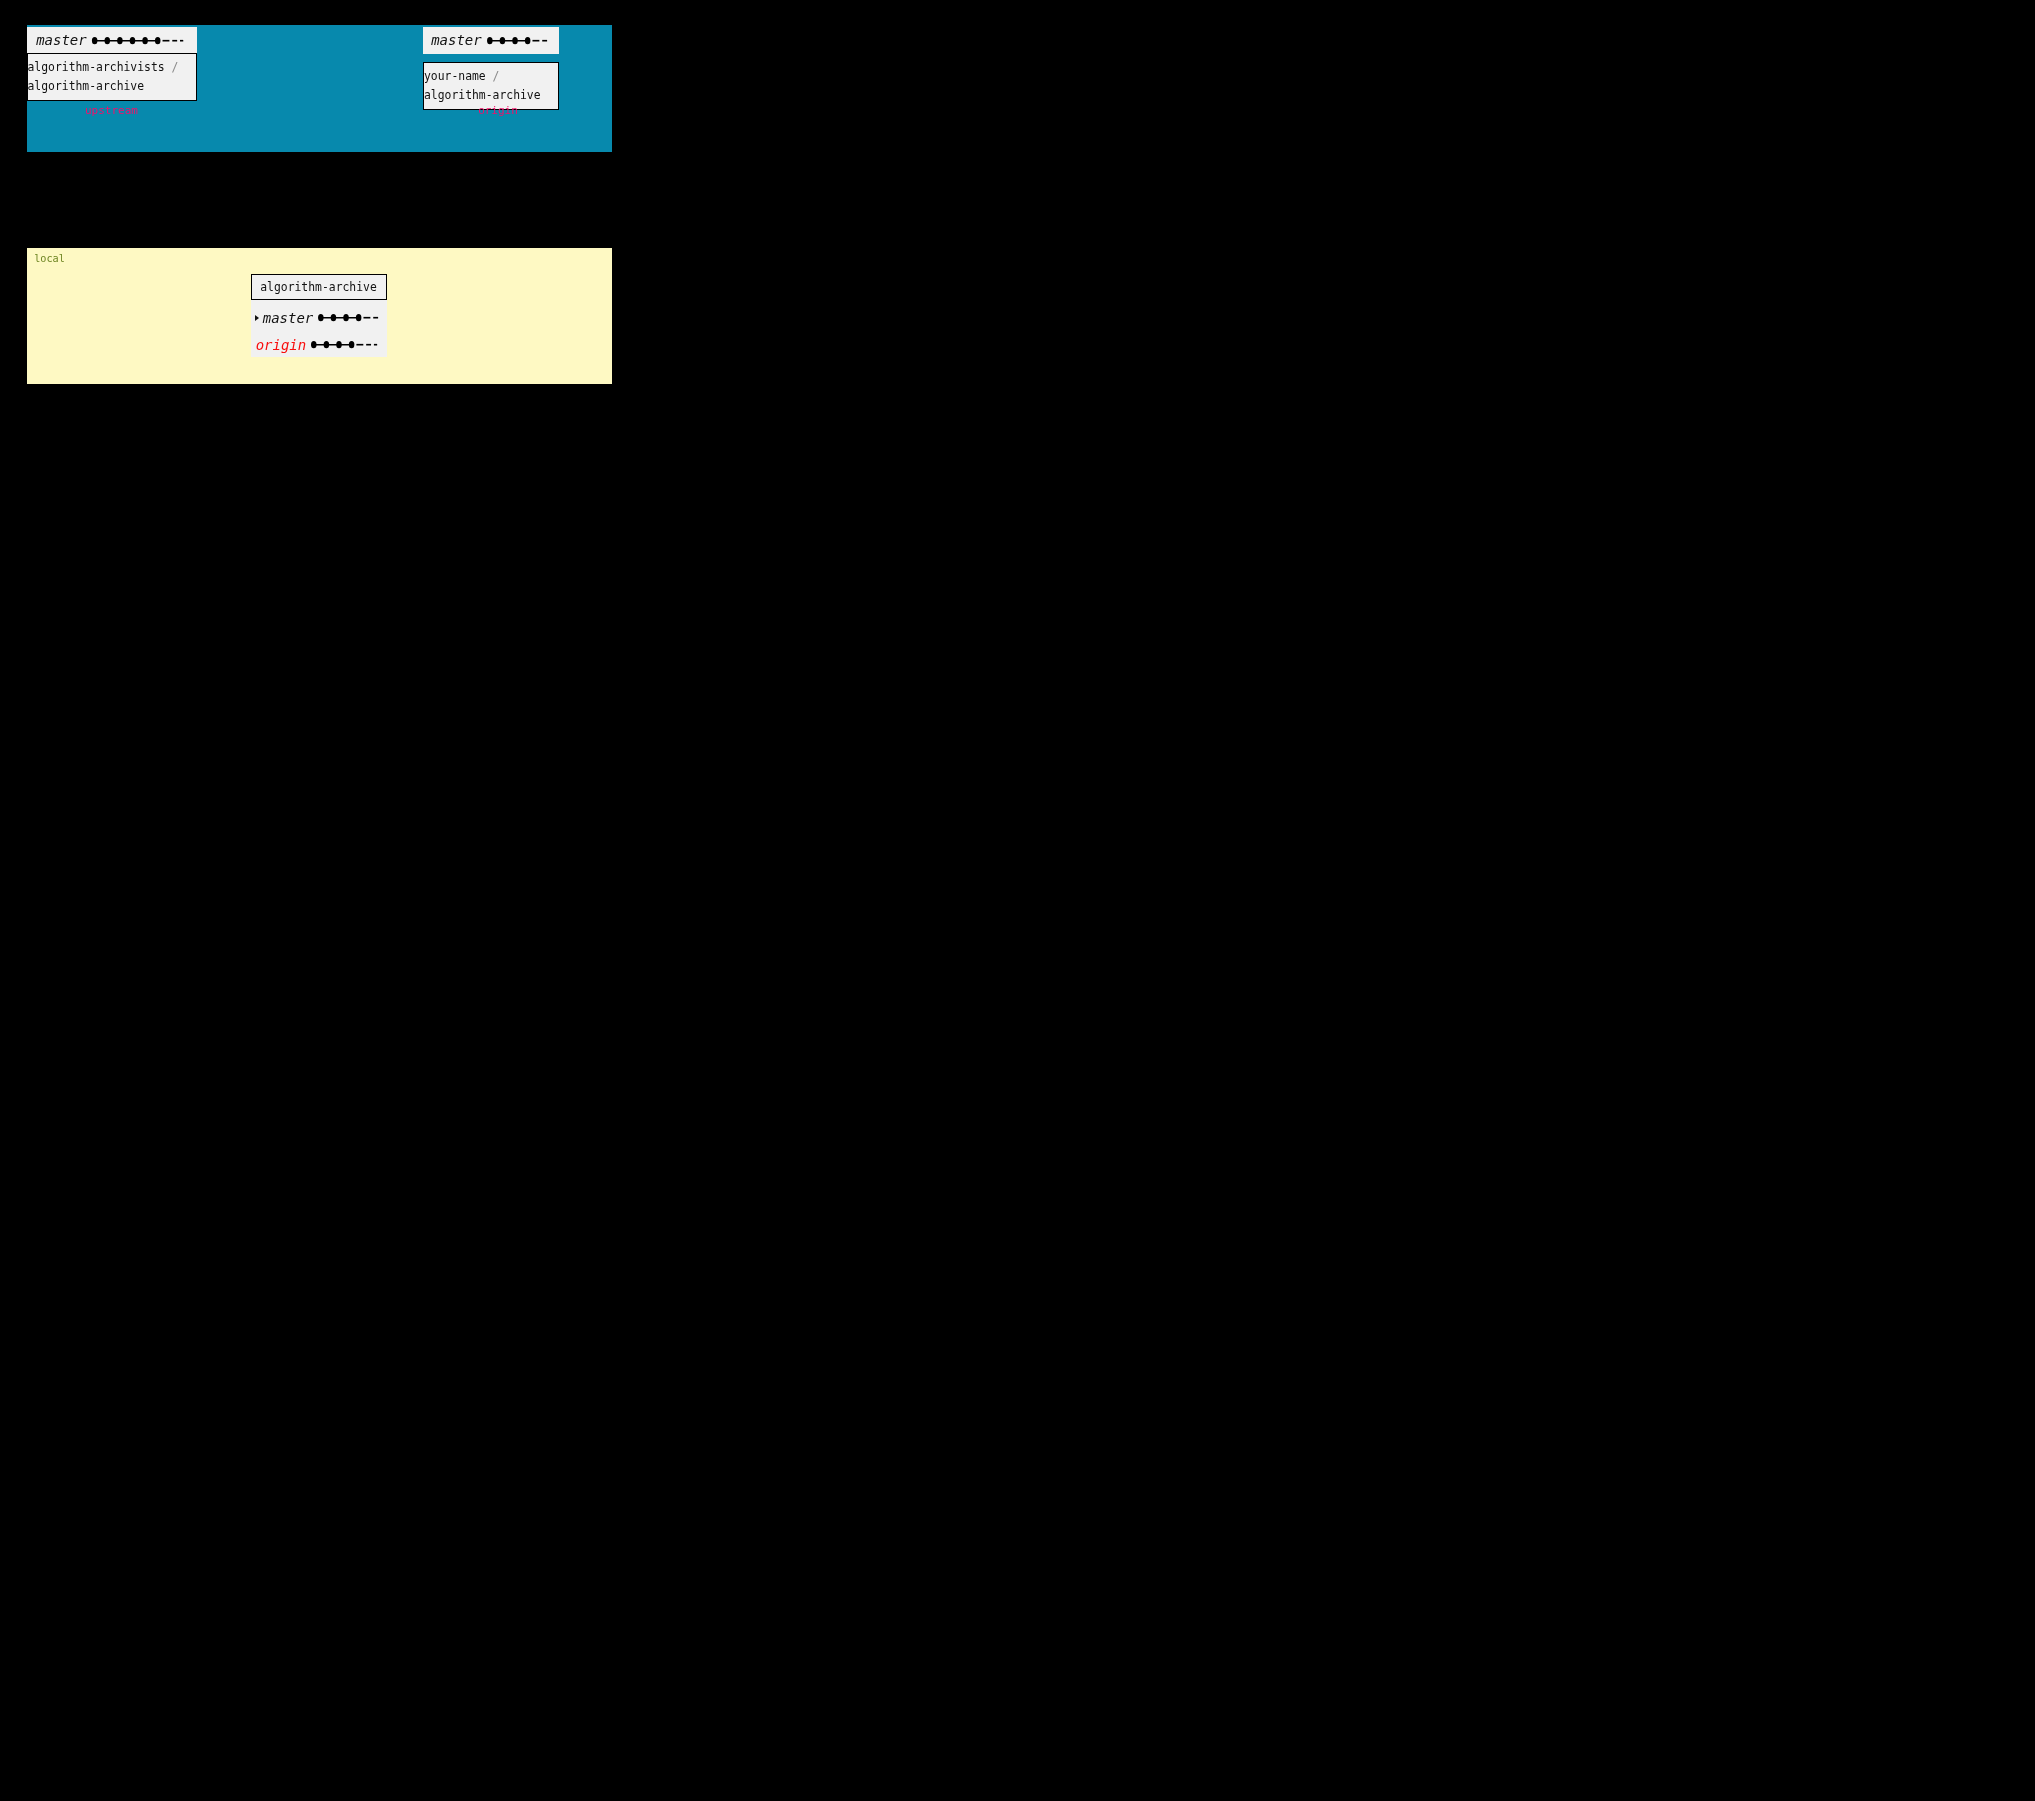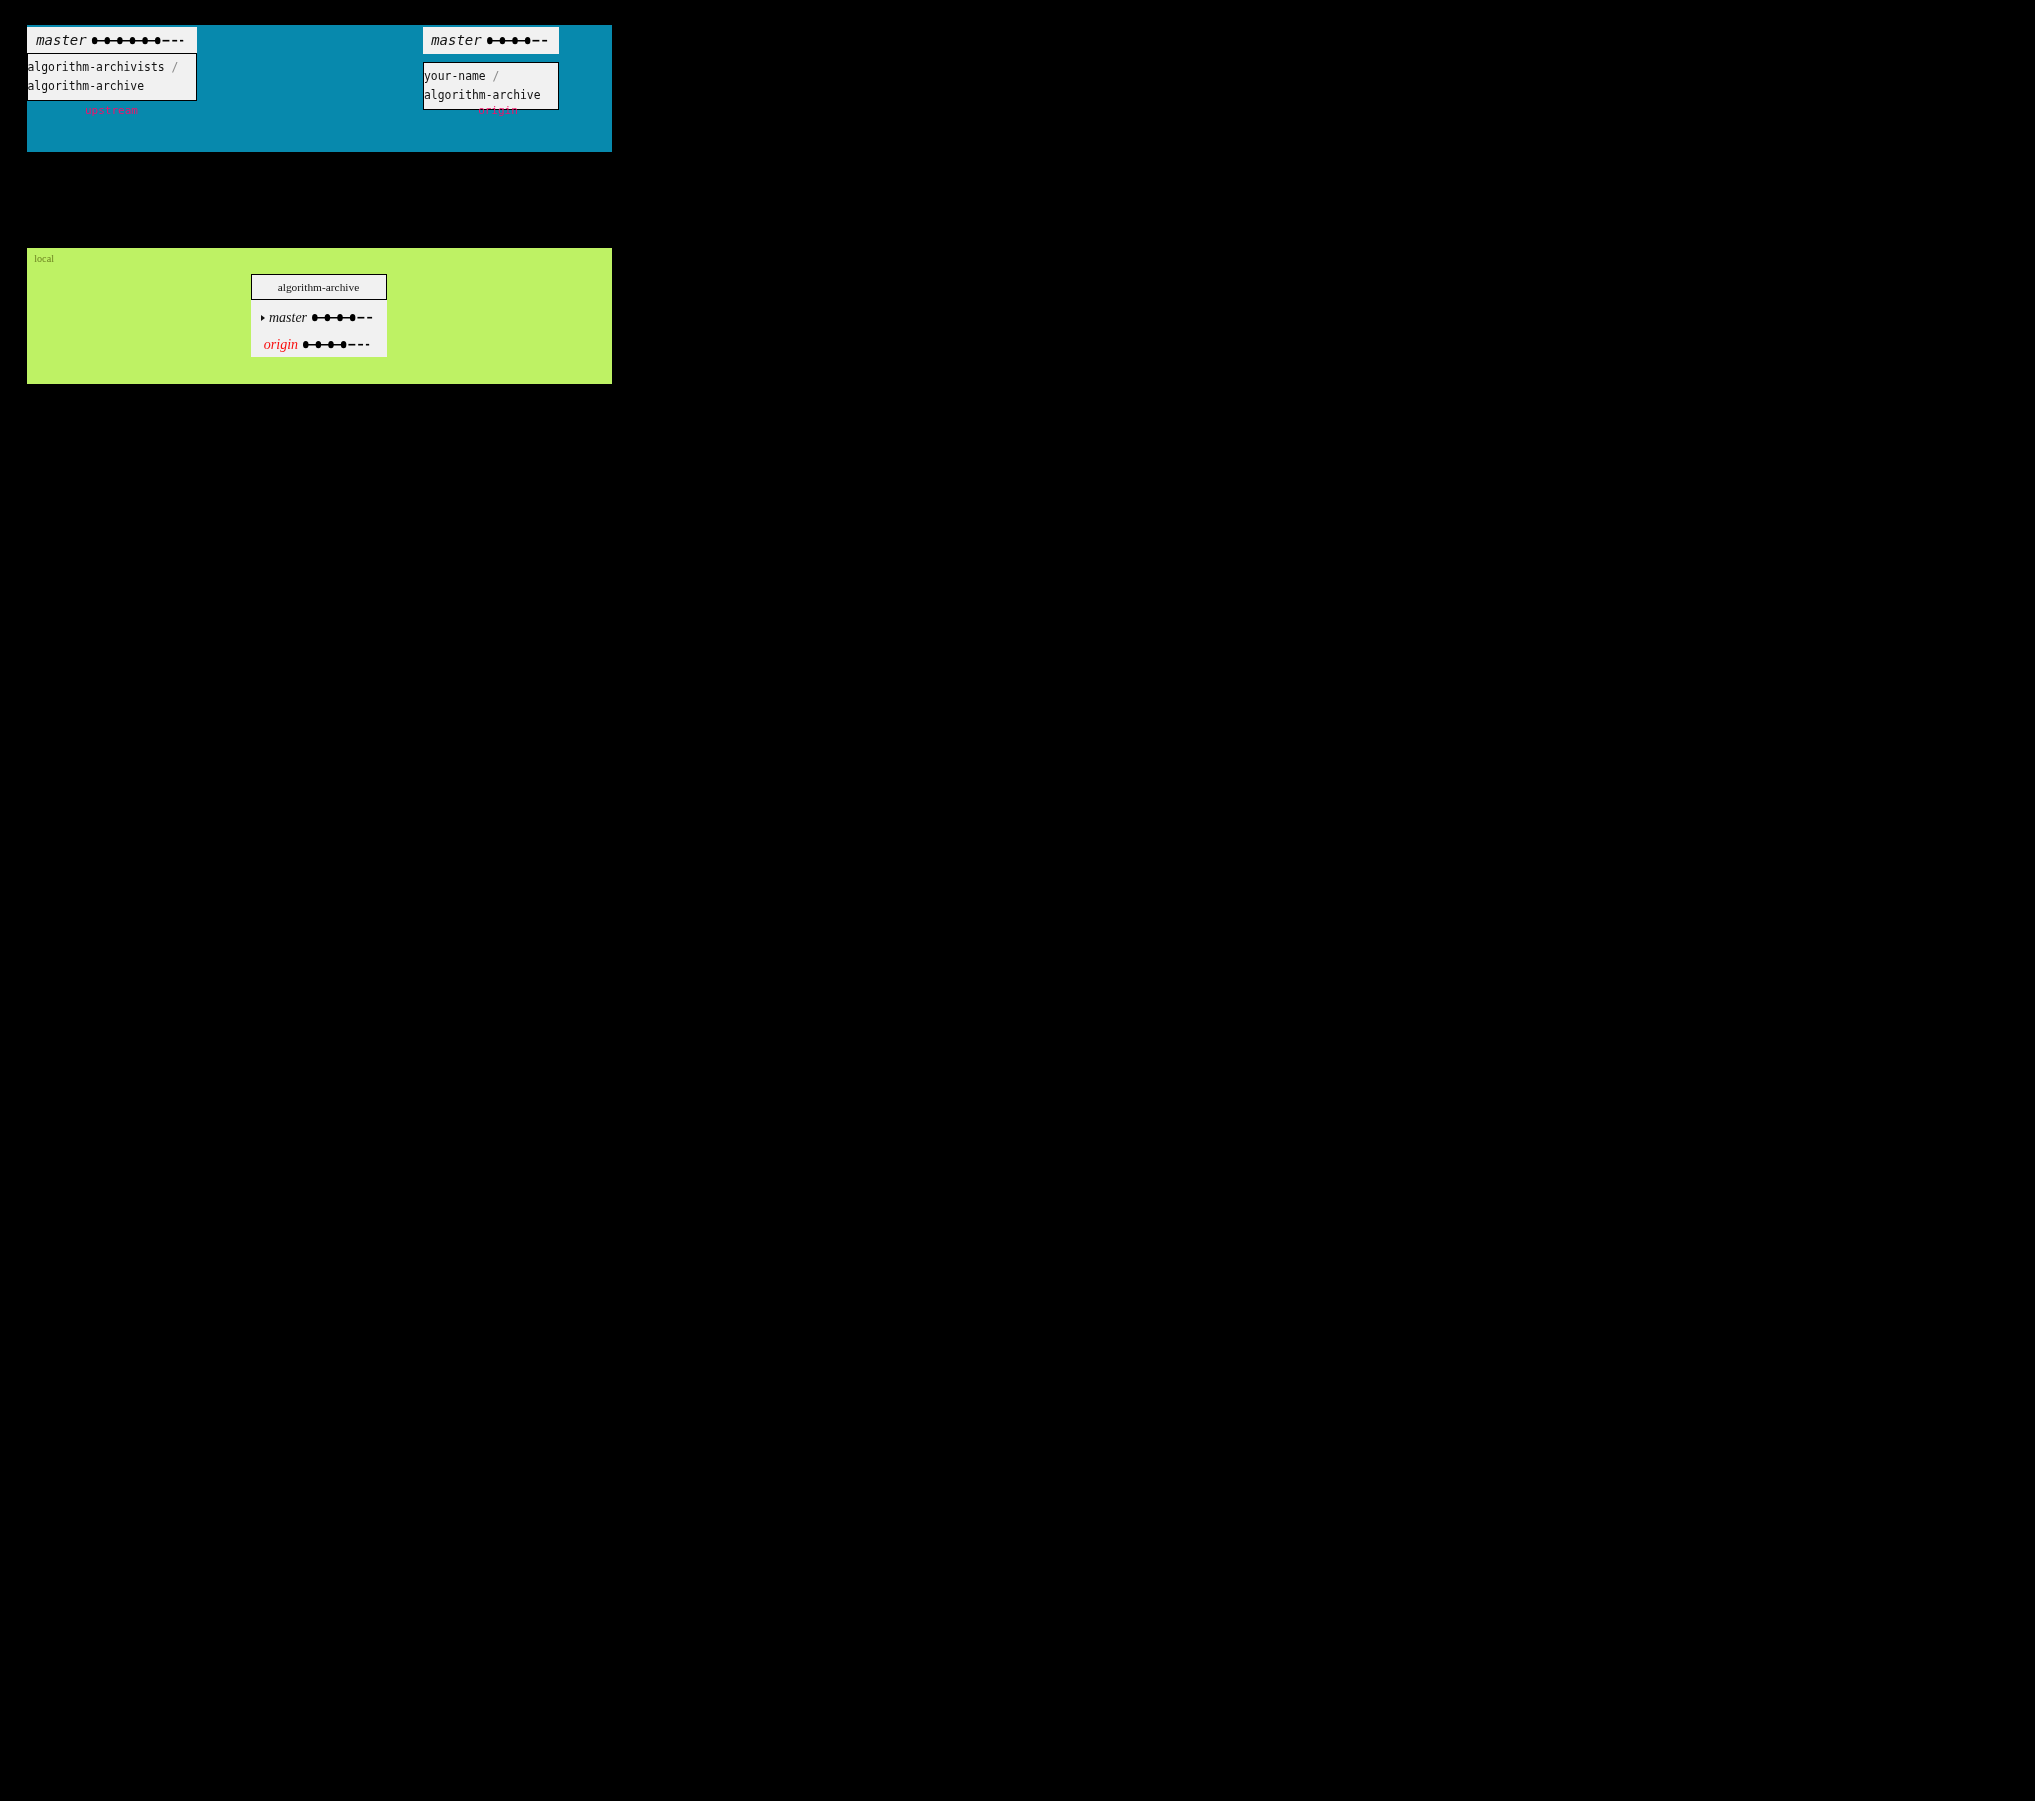--- a/index.html
+++ b/index.html
@@ -45,21 +45,21 @@
 
 <div id="canvas">
 
   <div class="connector" id="line-upstream" style="left:138px;top:140px;width:169px;transform:rotate(51.8deg);"></div>
   <div class="connector" id="line-origin" style="left:521px;top:138px;width:189px;transform:rotate(135.4deg);"></div>
 
   <div class="region" id="github-region" style="background:#0789ad;">
     <div class="watermark" id="github-watermark" style="color:#067b9c;">github</div>
   </div>
 
-  <div class="region" id="local-region" style="background:#bef264;font-family:Liberation Serif, serif;">
+  <div class="region" id="local-region" style="background:#fef9c3;">
     <div class="watermark" id="local-watermark" style="color:#6e8522;">local</div>
 
     <div id="local-title-box">
       <span>algorithm-archive</span>
     </div>
     <div id="local-branch-area">
       <div class="row" id="local-master-row">
         <span class="tri"></span>
         <span class="branch-name">master</span>
         <svg class="chain" width="65" height="11.4" viewBox="0 0 159 28">

